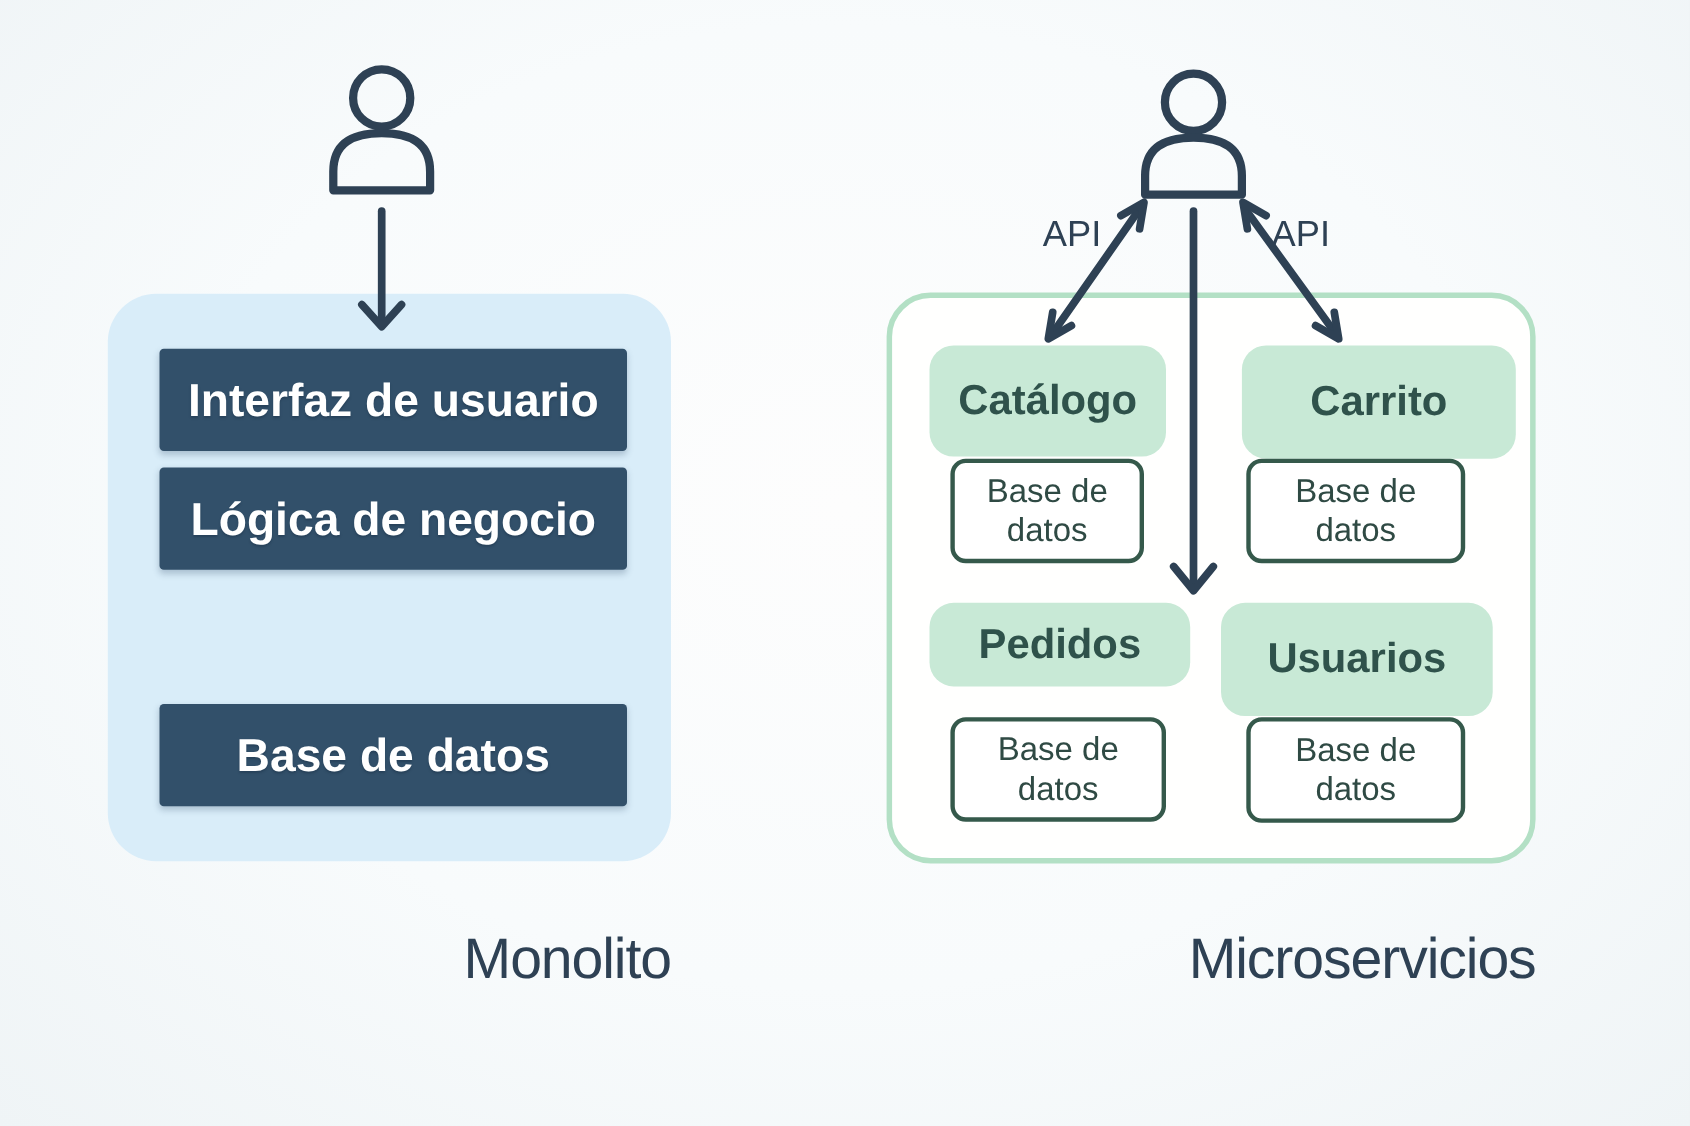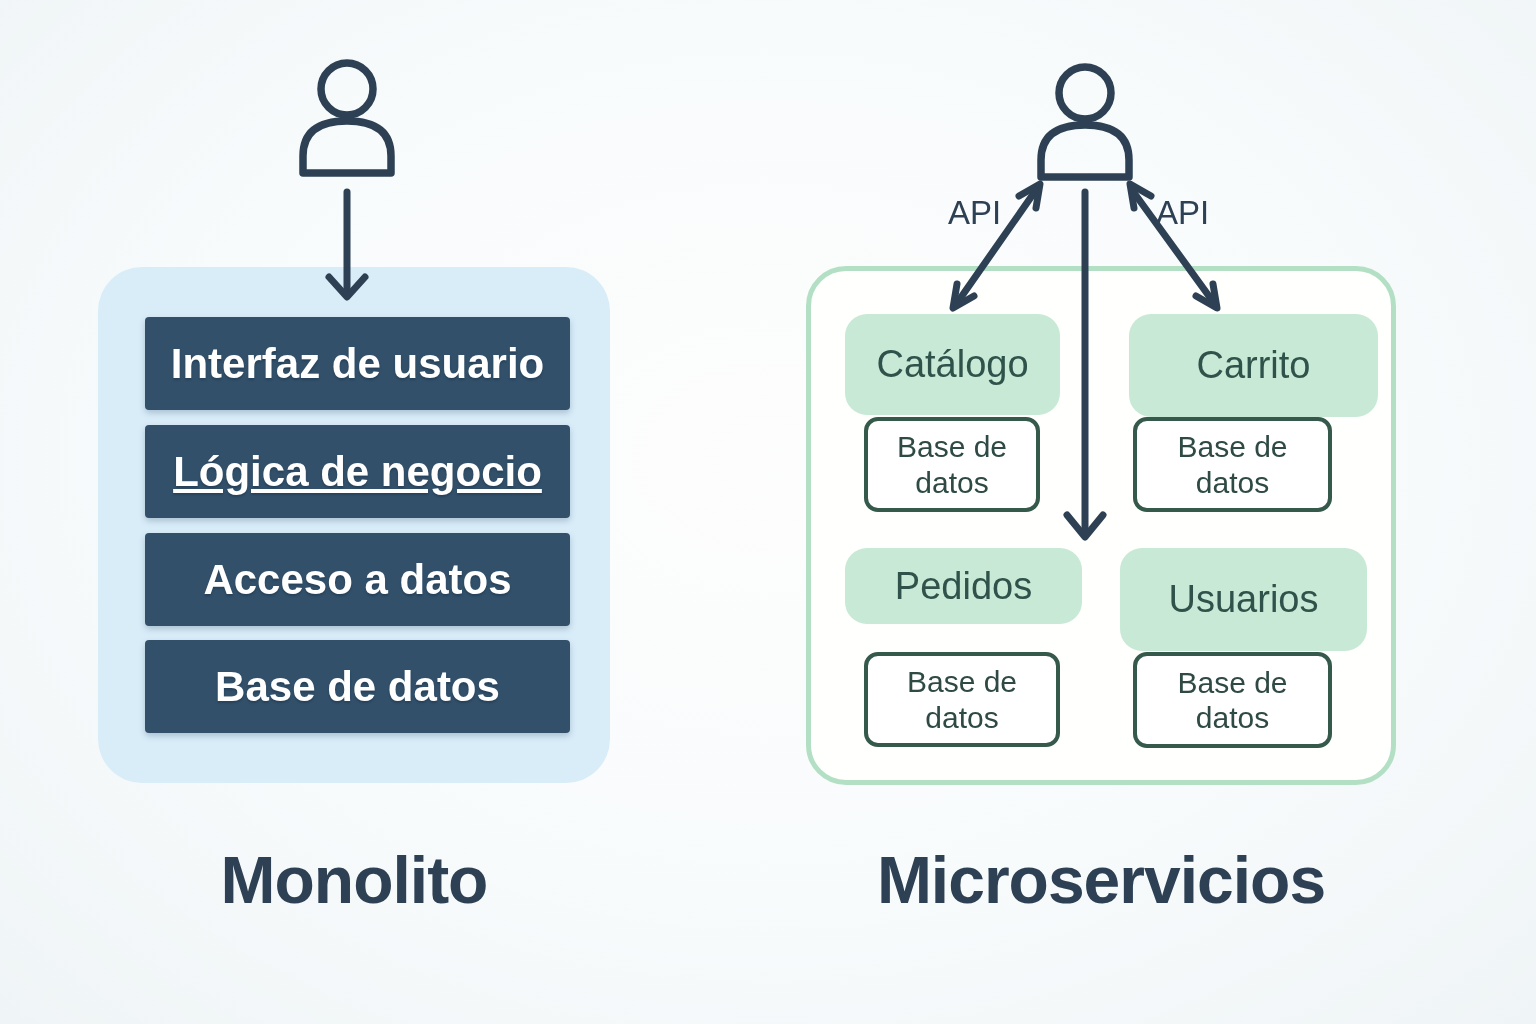--- a/index.html
+++ b/index.html
@@ -24,40 +24,40 @@
   .layer{
     left:145px;width:425px;height:93px;
     background:#32506a;border-radius:4px;
     display:flex;align-items:center;justify-content:center;
     color:#ffffff;font-size:42px;font-weight:600;
     text-shadow:0 2px 2px rgba(20,40,60,0.35);
     box-shadow:0 3px 6px rgba(30,60,90,0.25);
     z-index:2;
   }
   .layer-0{top:317px;}
-  .layer-1{top:425px;text-decoration:underline;}
+  .layer-1{top:425px;}
   .layer-2{top:533px;}
   .layer-3{top:640px;}
 
   
   .micro-container{
     left:806px;top:266px;width:590px;height:519px;
     background:#fffffe;border:5px solid #b3e0c5;border-radius:40px;
     box-sizing:border-box;z-index:1;
   }
   .service{
     background:#c8e9d6;border-radius:22px;
     display:flex;align-items:center;justify-content:center;
-    color:#2f524b;font-size:38px;font-weight:400;
+    color:#2f524b;font-size:38px;font-weight:700;
     z-index:2;
   }
   .svc-catalogo{left:845px;top:314px;width:215px;height:101px;}
   .svc-carrito {left:1108px;top:314px;width:249px;height:103px;margin-left:21px;}
   .svc-pedidos {left:845px;top:548px;width:237px;height:76px;}
-  .svc-usuarios{left:1110px;top:548px;width:247px;height:103px;margin-left:10px;}
+  .svc-usuarios{left:1110px;top:548px;width:247px;height:103px;}
   .dbbox{
     background:#ffffff;border:4px solid #35594b;border-radius:14px;
     box-sizing:border-box;
     display:flex;align-items:center;justify-content:center;text-align:center;
     color:#2f4a44;font-size:30px;font-weight:400;line-height:1.17;
     padding:0 18px;z-index:2;
   }
   .db-1{left:864px;top:417px;width:176px;height:95px;}
   .db-2{left:1133px;top:417px;width:199px;height:95px;}
   .db-3{left:864px;top:652px;width:196px;height:95px;}
@@ -66,22 +66,22 @@
   .api-label{
     width:80px;
     color:#2e4154;font-size:33px;font-weight:500;
     z-index:4;
   }
   .api-left{left:948px;top:194px;}
   .api-right{left:1156px;top:194px;}
 
   
   .caption{
-    text-align:center;color:#2e4154;
-    font-size:66px;font-weight:700;letter-spacing:-1px;
+    text-align:right;color:#2e4154;
+    font-size:52px;font-weight:400;letter-spacing:-1px;
     z-index:2;
   }
   .caption-left{left:98px;top:842px;width:512px;}
   .caption-right{left:806px;top:842px;width:590px;}
 
   
   .person{z-index:3;}
   .person-left{left:295px;top:56px;}
   .person-right{left:1033px;top:60px;}
   #arrows{left:0;top:0;z-index:5;pointer-events:none;}
@@ -94,21 +94,20 @@
 
   <svg class="abs person person-left" width="104" height="122" viewBox="0 0 104 122">
     <circle class="stroke" cx="52" cy="33" r="26" stroke-width="7.5"></circle>
     <path class="stroke" stroke-width="7.5" d="M8,117 L8,100 C8,74 26,65 52,65 C78,65 96,74 96,100 L96,117 Z"></path>
   </svg>
 
   <div class="abs monolith-container"></div>
 
   <div class="abs layer layer-0">Interfaz de usuario</div>
   <div class="abs layer layer-1">Lógica de negocio</div>
-  <div class="abs layer layer-2">Acceso a datos</div>
   <div class="abs layer layer-3">Base de datos</div>
 
   <div class="abs caption caption-left">Monolito</div>
 
   <svg class="abs person person-right" width="104" height="122" viewBox="0 0 104 122">
     <circle class="stroke" cx="52" cy="33" r="26" stroke-width="7.5"></circle>
     <path class="stroke" stroke-width="7.5" d="M8,117 L8,100 C8,74 26,65 52,65 C78,65 96,74 96,100 L96,117 Z"></path>
   </svg>
 
   <div class="abs micro-container"></div>

